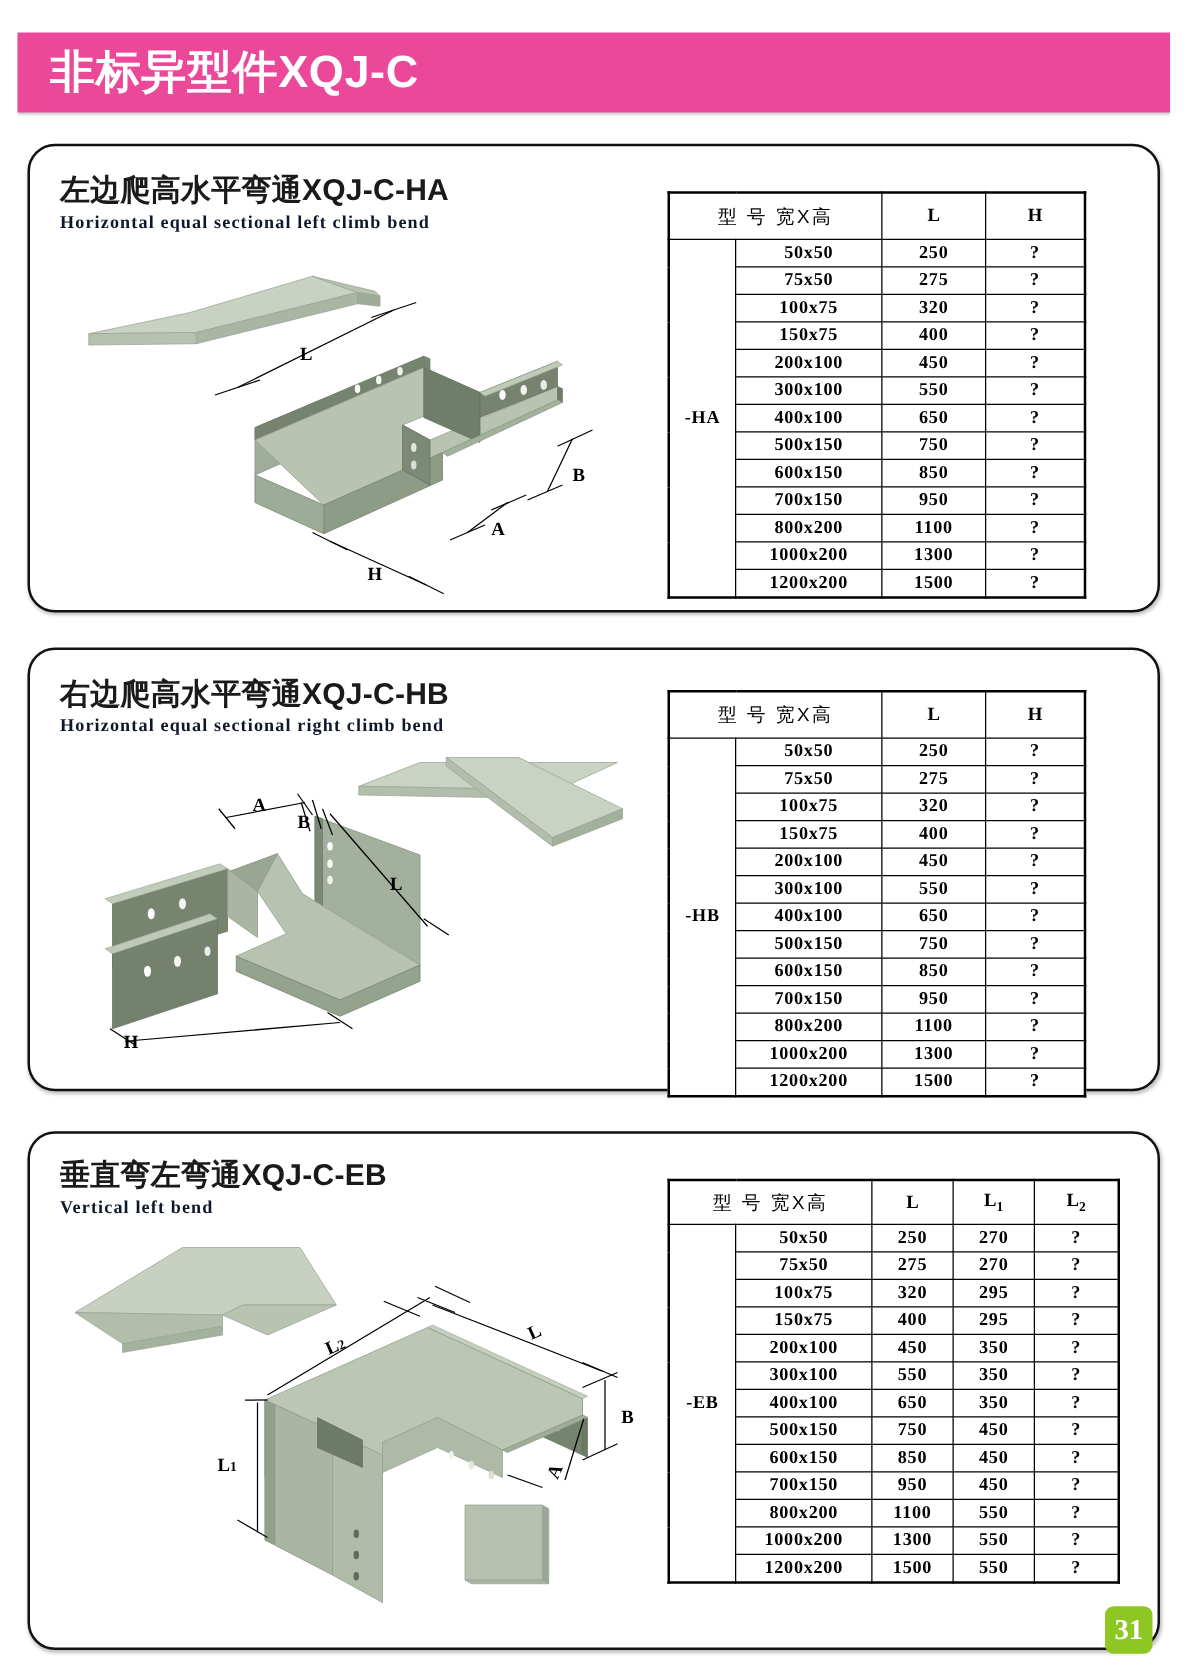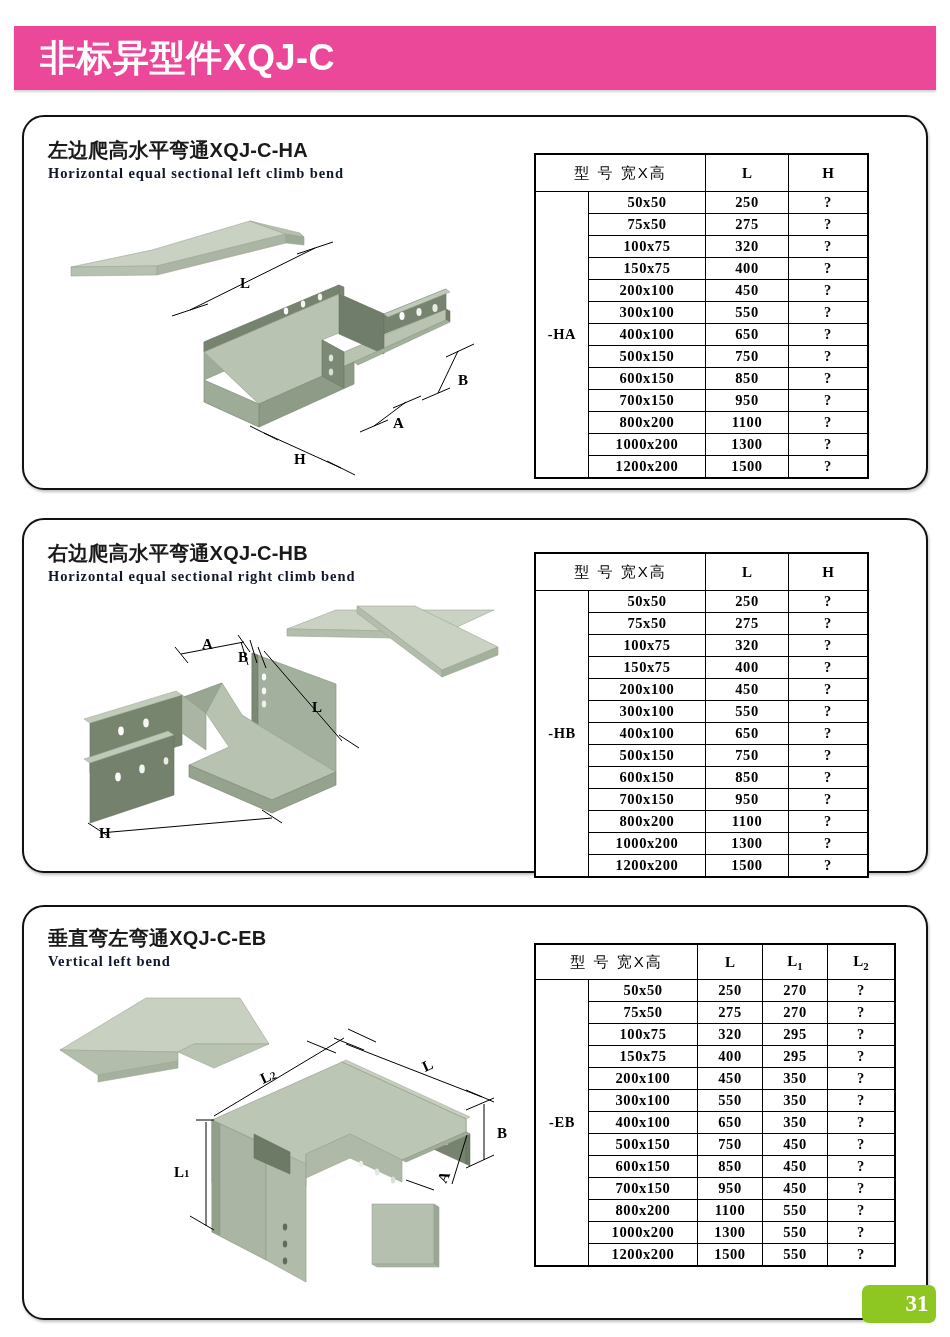--- a/index.html
+++ b/index.html
@@ -28,21 +28,21 @@
     border:2px solid #111;border-radius:22px;background:#fff;
     box-sizing:border-box;
     box-shadow:1px 2px 3px rgba(0,0,0,.25);
   }
   #card-1{top:115px;height:375px;}
   #card-2{top:518px;height:355px;}
   #card-3{top:905px;height:415px;}
 
   .titles{position:absolute;left:24px;top:22px;}
   .cn-title{
-    font-size:20px;font-weight:700;color:#1a1a1a;white-space:nowrap;
+    font-size:24px;font-weight:700;color:#1a1a1a;white-space:nowrap;
     letter-spacing:.2px;line-height:1.15;
   }
   .en-title{
     font-family:"Liberation Serif","DejaVu Serif",serif;
     font-size:14.5px;font-weight:700;color:#0f172a;white-space:nowrap;
     letter-spacing:.9px;margin-top:3px;
   }
   #card-3 .titles{top:20px;}
 
   
@@ -85,26 +85,25 @@
   td.num-cell{width:74px;}
   td.q-cell{width:70px;font-weight:400;font-size:15px;}
   #table-3 td.num-cell{width:56px;}
   #table-3 td.size-cell{width:100px;}
   #table-3 td.q-cell{width:58px;}
   #table-3 th{height:34px;}
   .sub{font-size:.72em;vertical-align:sub;}
 
   
   .page-num{
-    position:absolute;right:14px;bottom:14px;
+    position:absolute;right:28px;bottom:14px;
     width:38px;height:38px;border-radius:7px;background:#8fc722;
     color:#fff;font-size:23px;font-weight:700;
     display:flex;align-items:center;justify-content:center;
     font-family:"Liberation Serif","DejaVu Serif",serif;
-    padding-left:36px;
   }
 
   .dim-label{
     font-family:"Liberation Serif","DejaVu Serif",serif;
     font-size:15px;font-weight:700;fill:#000;
   }
 </style>
 </head>
 <body>
 

